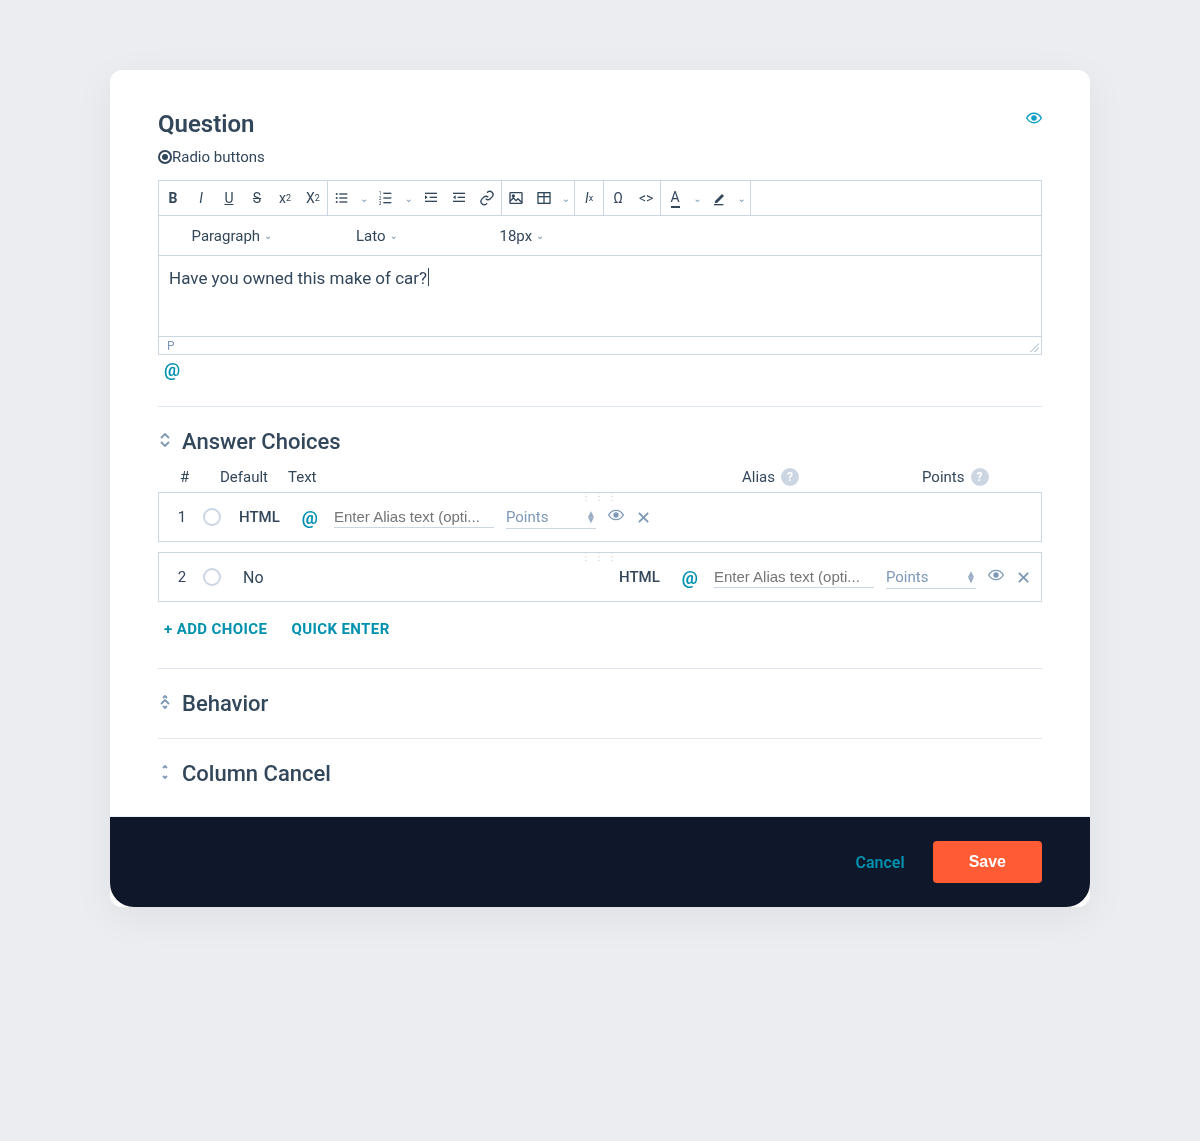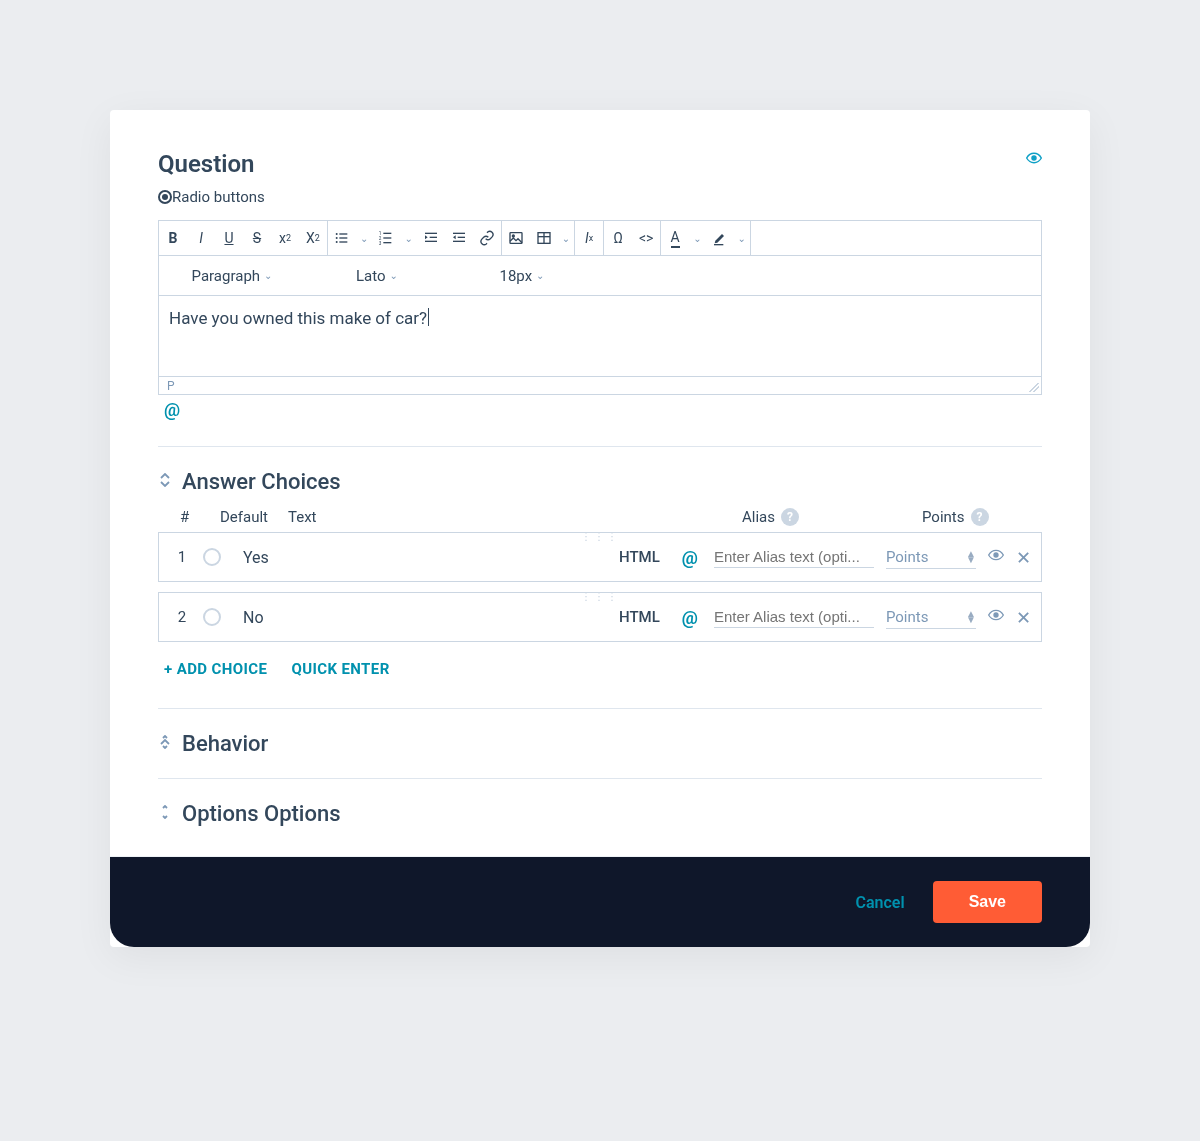--- a/index.html
+++ b/index.html
@@ -5,24 +5,23 @@
   * { box-sizing: border-box; margin: 0; padding: 0; }
   body {
     background: #ebedf0;
     font-family: -apple-system, BlinkMacSystemFont, "Segoe UI", Roboto, sans-serif;
     padding: 70px 110px;
     color: #33475b;
     font-size: 15px;
   }
   .card {
     background: #fff;
-    border-radius: 4px;
+    border-radius: 12px;
     padding: 40px 48px 30px 48px;
     box-shadow: 0 10px 40px rgba(0,0,0,0.06);
-    margin-top: 40px;
   }
   .header-row { display:flex; justify-content:space-between; align-items:flex-start; }
   .title { font-size: 24px; font-weight: 600; color: #33475b; margin-bottom: 10px; }
   .subtitle-row { display:flex; align-items:center; gap:0; color:#33475b; margin-bottom:14px; }
   .radio-dot {
     width:14px; height:14px; border:2px solid #33475b; border-radius:50%; display:inline-flex;
     align-items:center; justify-content:center;
   }
   .radio-dot::after { content:""; width:6px; height:6px; background:#33475b; border-radius:50%; }
   .eye-icon { color:#0ea0c6; }
@@ -267,21 +266,20 @@
       <span>Points</span>
       <span class="help-dot">?</span>
     </span>
   </div>
 
   <div class="choice-row">
     <div class="drag-dots">⋮⋮⋮</div>
     <div class="choice-inner">
       <span class="cnum">1</span>
       <span class="cradio"></span>
-      <span class="ctext">Yes</span>
       <span class="chtml">HTML</span>
       <span class="cat">@</span>
       <input class="calias" placeholder="Enter Alias text (opti..." style="">
       <div class="cpoints-wrap">
         <span class="ph">Points</span>
         <span class="step">▲<br>▼</span>
       </div>
       <span class="row-eye">
         <svg class="ico" viewBox="0 0 24 24" fill="none" stroke="currentColor" stroke-width="2">
             <path d="M1 12s4-7 11-7 11 7 11 7-4 7-11 7S1 12 1 12z"></path>
@@ -336,21 +334,21 @@
 
   <hr class="section-sep">
 
   <div class="section-head">
     <span class="expand-icon">
       <svg width="12" height="14" viewBox="0 0 12 14" fill="none" stroke="currentColor" stroke-width="1.8">
           <path d="M4 3l2-2 2 2"></path>
           <path d="M4 11l2 2 2-2"></path>
         </svg>
     </span>
-    <span class="section-title">Options Options</span>
+    <span class="section-title">Column Cancel</span>
   </div>
 
   <div class="footer">
     <span class="btn-cancel">Cancel</span>
     <button class="btn-save">Save</button>
   </div>
 
 </div>
 
 </body></html>

